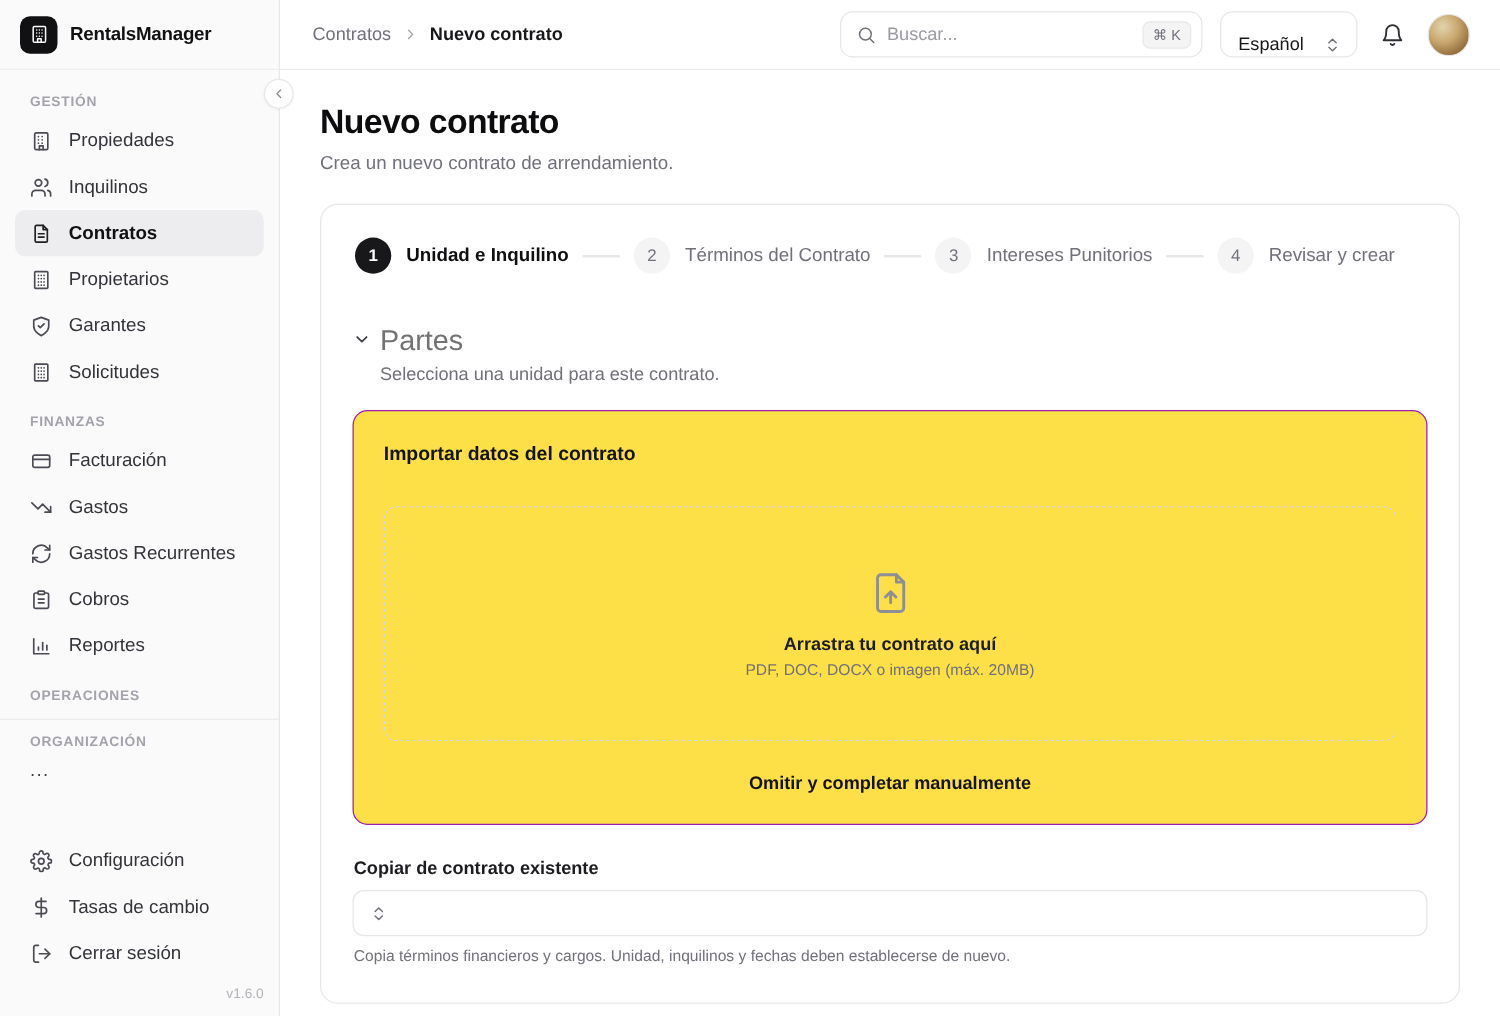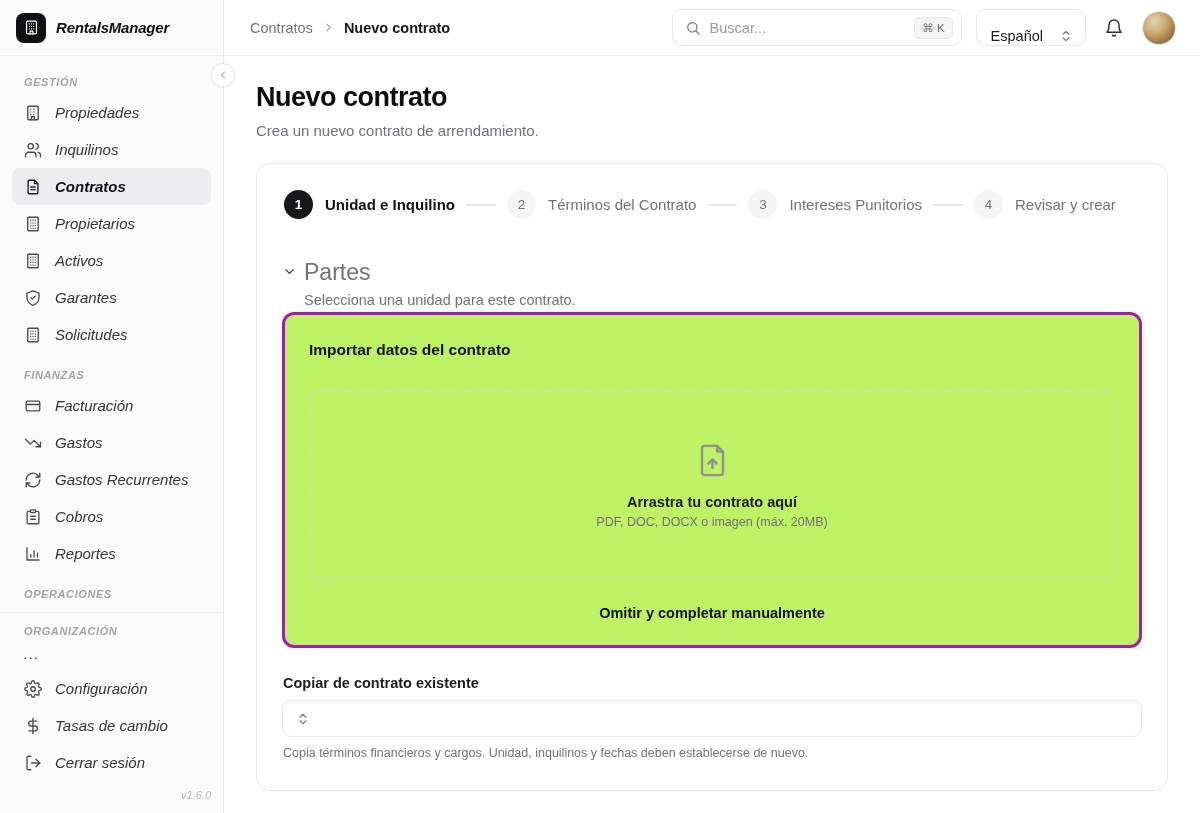--- a/index.html
+++ b/index.html
@@ -8,21 +8,21 @@
     font-family:"Liberation Sans", sans-serif;
     background:#ffffff; color:#18181b;
     display:flex;
   }
   svg { display:block; fill:none; stroke:currentColor; stroke-width:1.8; stroke-linecap:round; stroke-linejoin:round; }
 
   
   .sidebar {
     width:224px; min-width:224px; height:813px;
     background:#fafafa; border-right:1px solid #e7e7ea;
-    display:flex; flex-direction:column; position:relative;font-style:italic;
+    display:flex; flex-direction:column; position:relative;
   }
   .sidebar-header {
     height:56px; border-bottom:1px solid #ededf0;
     display:flex; align-items:center; gap:10px; padding:0 16px;
   }
   .logo-box {
     width:30px; height:30px; border-radius:8px; background:#111113;
     display:flex; align-items:center; justify-content:center; color:#ffffff;
   }
   .logo-box svg { width:17px; height:17px; stroke-width:1.7; }
@@ -123,21 +123,21 @@
   .step-line { width:30px; height:2px; background:#e7e7ea; border-radius:1px; }
 
   
   .section-head { margin-top:40px; display:flex; align-items:flex-start; gap:7px; cursor:pointer; }
   .section-head .icon { color:#3f3f46; margin-top:5px; }
   .section-head .icon svg { width:15px; height:15px; stroke-width:2.2; }
   .section-title { font-size:23px; font-weight:400; color:#737373; }
   .section-sub { font-size:14.5px; color:#71717a; margin:6px 0 0 22px; }
 
   .inner-card {
-    margin-top:4px; border:3px solid #a21caf; border-radius:12px; background:#bef264;
+    margin-top:20px; border:1px solid #a21caf; border-radius:12px; background:#fde047;
     padding:26px 24px 22px 24px;
   }
   .inner-title { font-size:15.5px; font-weight:700; color:#141418; }
 
   .dropzone {
     margin-top:32px; height:188px; border:1.5px dashed #d6d6db; border-radius:10px;
     display:flex; flex-direction:column; align-items:center; justify-content:center; cursor:pointer;
   }
   .dropzone .icon { color:#8e8e96; }
   .dropzone .icon svg { width:37px; height:37px; stroke-width:1.5; }
@@ -217,29 +217,20 @@
       <span class="nav-label">Contratos</span>
     </div>
     <div class="nav-item">
       <span class="icon">
           <svg viewBox="0 0 24 24">
             <rect x="5" y="3" width="14" height="18" rx="1"></rect>
             <path d="M9 7h.01M12 7h.01M15 7h.01M9 10.5h.01M12 10.5h.01M15 10.5h.01M9 14h.01M12 14h.01M15 14h.01M9 17.5h.01M12 17.5h.01M15 17.5h.01"></path>
           </svg>
         </span>
       <span class="nav-label">Propietarios</span>
-    </div>
-    <div class="nav-item">
-      <span class="icon">
-          <svg viewBox="0 0 24 24">
-            <rect x="5" y="3" width="14" height="18" rx="1"></rect>
-            <path d="M9 7h.01M12 7h.01M15 7h.01M9 10.5h.01M12 10.5h.01M15 10.5h.01M9 14h.01M12 14h.01M15 14h.01M9 17.5h.01M12 17.5h.01M15 17.5h.01"></path>
-          </svg>
-        </span>
-      <span class="nav-label">Activos</span>
     </div>
     <div class="nav-item">
       <span class="icon">
           <svg viewBox="0 0 24 24">
             <path d="M12 22s8-3.5 8-10V5.5L12 2.5 4 5.5V12c0 6.5 8 10 8 10z"></path>
             <path d="m9 11.5 2 2 4-4"></path>
           </svg>
         </span>
       <span class="nav-label">Garantes</span>
     </div>

